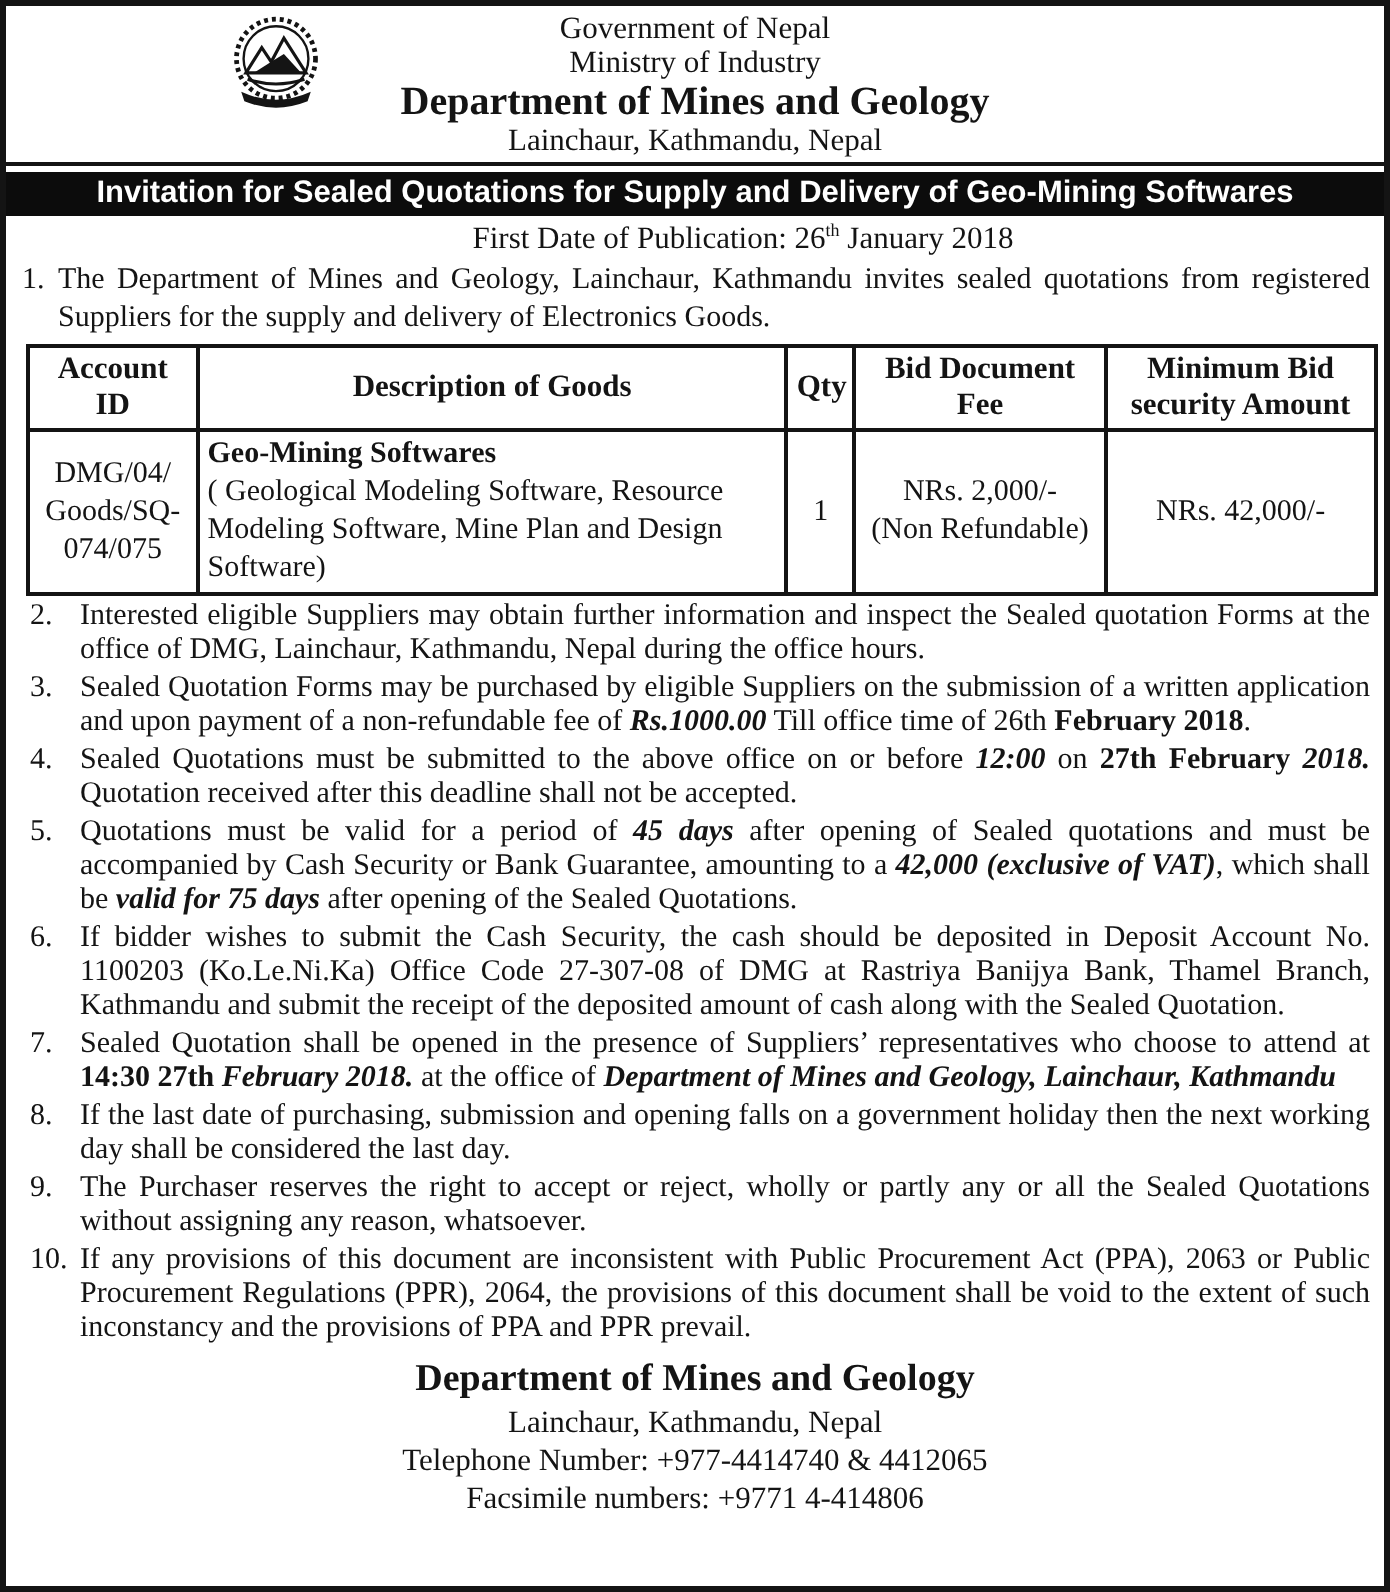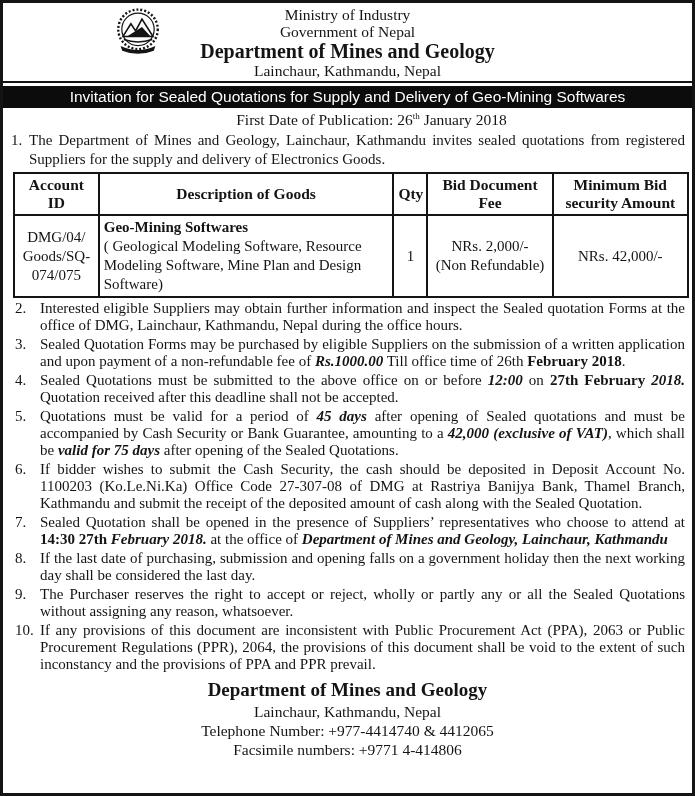--- a/index.html
+++ b/index.html
@@ -10,21 +10,21 @@
   }
   
   .header{position:relative;text-align:center;padding-top:3px;border-bottom:2px solid #141414;}
   .emblem{position:absolute;left:111px;top:5px;width:48px;height:49px;}
   .hline{font-size:15.5px;line-height:17px;}
   .dept-title{font-size:20px;font-weight:bold;line-height:22px;}
   .header .pad{height:2px;}
   
   .banner{
     margin-top:3px;background:#0c0c0c;color:#ffffff;
-    font-family:"Liberation Sans", sans-serif;font-weight:normal;
+    font-family:"Liberation Sans", sans-serif;font-weight:bold;
     font-size:15.5px;line-height:17px;text-align:center;padding:2px 0 3px;
   }
   
   .dates{text-align:center;font-size:15.5px;line-height:19px;margin-top:2px;padding-left:48px;}
   sup{font-size:9px;line-height:0;}
   
   .item{
     position:relative;padding-left:37px;padding-right:7px;
     font-size:15px;line-height:17px;text-align:justify;margin-top:2px;
   }
@@ -56,22 +56,22 @@
     <span class="emblem">
       <svg viewBox="0 0 60 62" width="48" height="49" xmlns="http://www.w3.org/2000/svg">
         <circle cx="30" cy="27" r="25" fill="none" stroke="#141414" stroke-width="3" stroke-dasharray="2.5 2.5"></circle>
         <circle cx="30" cy="27" r="20.5" fill="#ffffff" stroke="#141414" stroke-width="1.5"></circle>
         <path d="M11,36 L21,20 L27,29 L35,14 L49,36 Z" fill="#ffffff" stroke="#141414" stroke-width="2"></path>
         <path d="M16,36 L27,29 L35,24 L46,36 Z" fill="#141414"></path>
         <path d="M12,40 Q30,46 48,40" fill="none" stroke="#141414" stroke-width="2"></path>
         <path d="M8,48 Q30,58 52,48 L50,54 Q30,62 10,54 Z" fill="#141414"></path>
       </svg>
     </span>
+    <div class="hline">Government of Nepal</div>
     <div class="hline">Ministry of Industry</div>
-    <div class="hline">Government of Nepal</div>
     <div class="dept-title">Department of Mines and Geology</div>
     <div class="hline">Lainchaur, Kathmandu, Nepal</div>
     <div class="pad"></div>
   </div>
 
   <div class="banner">Invitation for Sealed Quotations for Supply and Delivery of Geo-Mining Softwares</div>
 
   <div class="dates">
     <div><span>First Date of Publication: 26</span><sup>th</sup><span> January 2018</span></div>
   </div>

